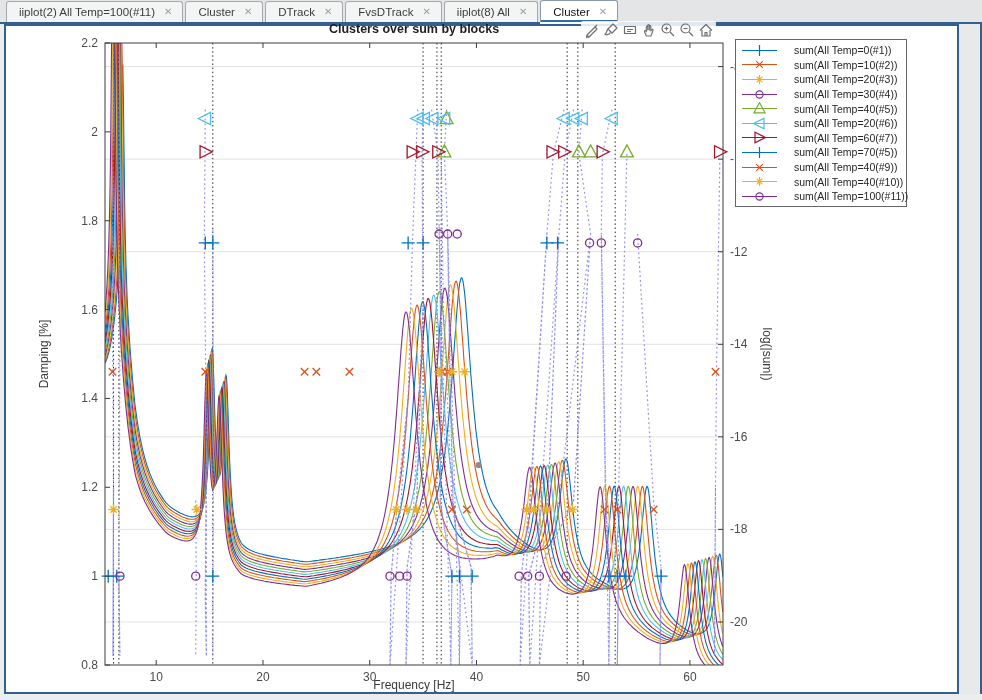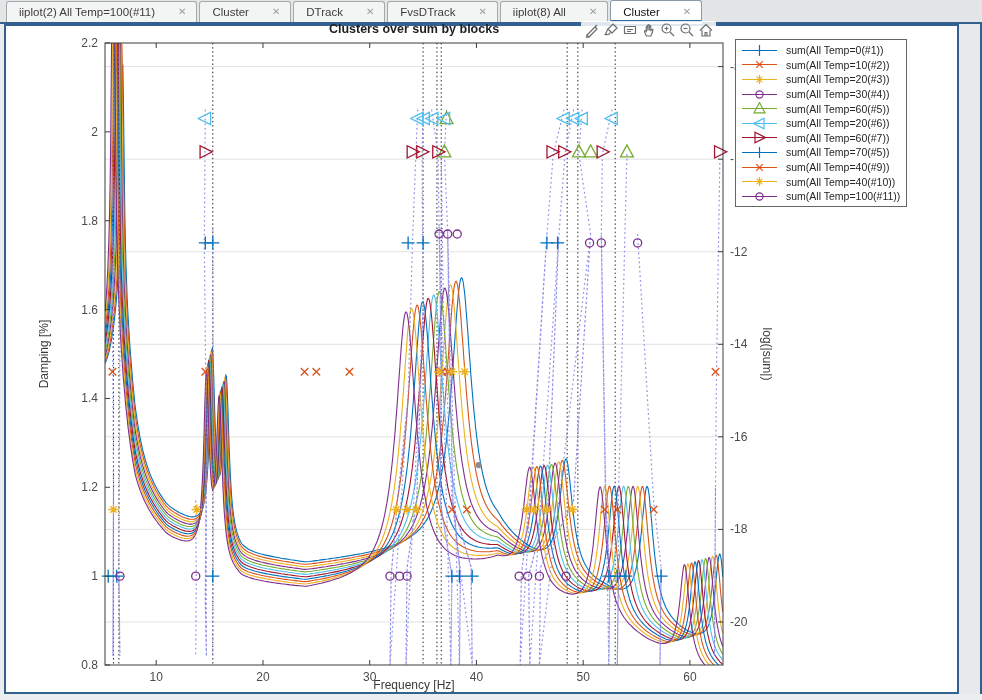--- a/index.html
+++ b/index.html
@@ -10,21 +10,21 @@
     -webkit-font-smoothing:antialiased;
   }
   
   #tabbar{
     position:absolute;left:0;top:0;width:982px;height:24px;
     background:#e3e5e7;display:flex;align-items:flex-end;
     border-bottom:2px solid #33608f;box-sizing:border-box;
     padding-left:6px;
   }
   .tab{
-    height:21px;display:flex;align-items:center;gap:21px;
+    height:21px;display:flex;align-items:center;gap:7px;
     padding:0 8px 0 12px;margin-right:2px;
     background:#f3f4f4;border:1px solid #a6a9ab;border-bottom:none;
     border-radius:3px 3px 0 0;font-size:11.5px;color:#3c3c3c;
     cursor:default;white-space:nowrap;box-sizing:border-box;
   }
   .tab.active{
     background:#ffffff;color:#111;border-color:#8b9aa9;
     box-shadow:0 2px 0 #ffffff, inset 0 -2px 0 #2e6da4;
     height:22px;
     justify-content:flex-end;
@@ -54,21 +54,21 @@
   .axbtn{width:17px;height:17px;display:flex;align-items:center;justify-content:center;cursor:pointer;}
   .axbtn svg{display:block}
   
   #legend{
     position:absolute;left:735px;top:39px;width:172px;
     background:#ffffff;border:1px solid #666;box-sizing:border-box;
     padding:3px 0 2px 0;
   }
   .lgrow{display:flex;align-items:center;height:14.6px;padding-left:5px;}
   .lgrow svg{flex:0 0 auto}
-  .lgrow span{font-size:10.5px;color:#262626;margin-left:8px;white-space:nowrap;}
+  .lgrow span{font-size:10.5px;color:#262626;margin-left:16px;white-space:nowrap;}
 </style>
 </head>
 <body>
 
 <div id="tabbar">
     <div class="tab">
       <span>iiplot(2) All Temp=100(#11)</span>
       <span class="close">✕</span>
     </div>
     <div class="tab">
@@ -367,21 +367,21 @@
         <line x1="1" x2="36" y1="6.5" y2="6.5" stroke="#7E2F8E" stroke-width="1.2"></line>
         <circle cx="18.5" cy="6.5" r="3.5879999999999996" fill="none" stroke="#7E2F8E" stroke-width="1.2"></circle>
       </svg>
       <span>sum(All Temp=30(#4))</span>
     </div>
     <div class="lgrow">
       <svg width="37" height="13">
         <line x1="1" x2="36" y1="6.5" y2="6.5" stroke="#77AC30" stroke-width="1.2"></line>
         <path d="M18.5 0.5L12.98 10.82L24.02 10.82Z" fill="none" stroke="#77AC30" stroke-width="1.2"></path>
       </svg>
-      <span>sum(All Temp=60(#5))</span>
+      <span>sum(All Temp=40(#5))</span>
     </div>
     <div class="lgrow">
       <svg width="37" height="13">
         <line x1="1" x2="36" y1="6.5" y2="6.5" stroke="#4DBEEE" stroke-width="1.2"></line>
         <path d="M12.5 6.5L23 1.2199999999999998L23 11.780000000000001Z" fill="none" stroke="#4DBEEE" stroke-width="1.2"></path>
       </svg>
       <span>sum(All Temp=20(#6))</span>
     </div>
     <div class="lgrow">
       <svg width="37" height="13">

